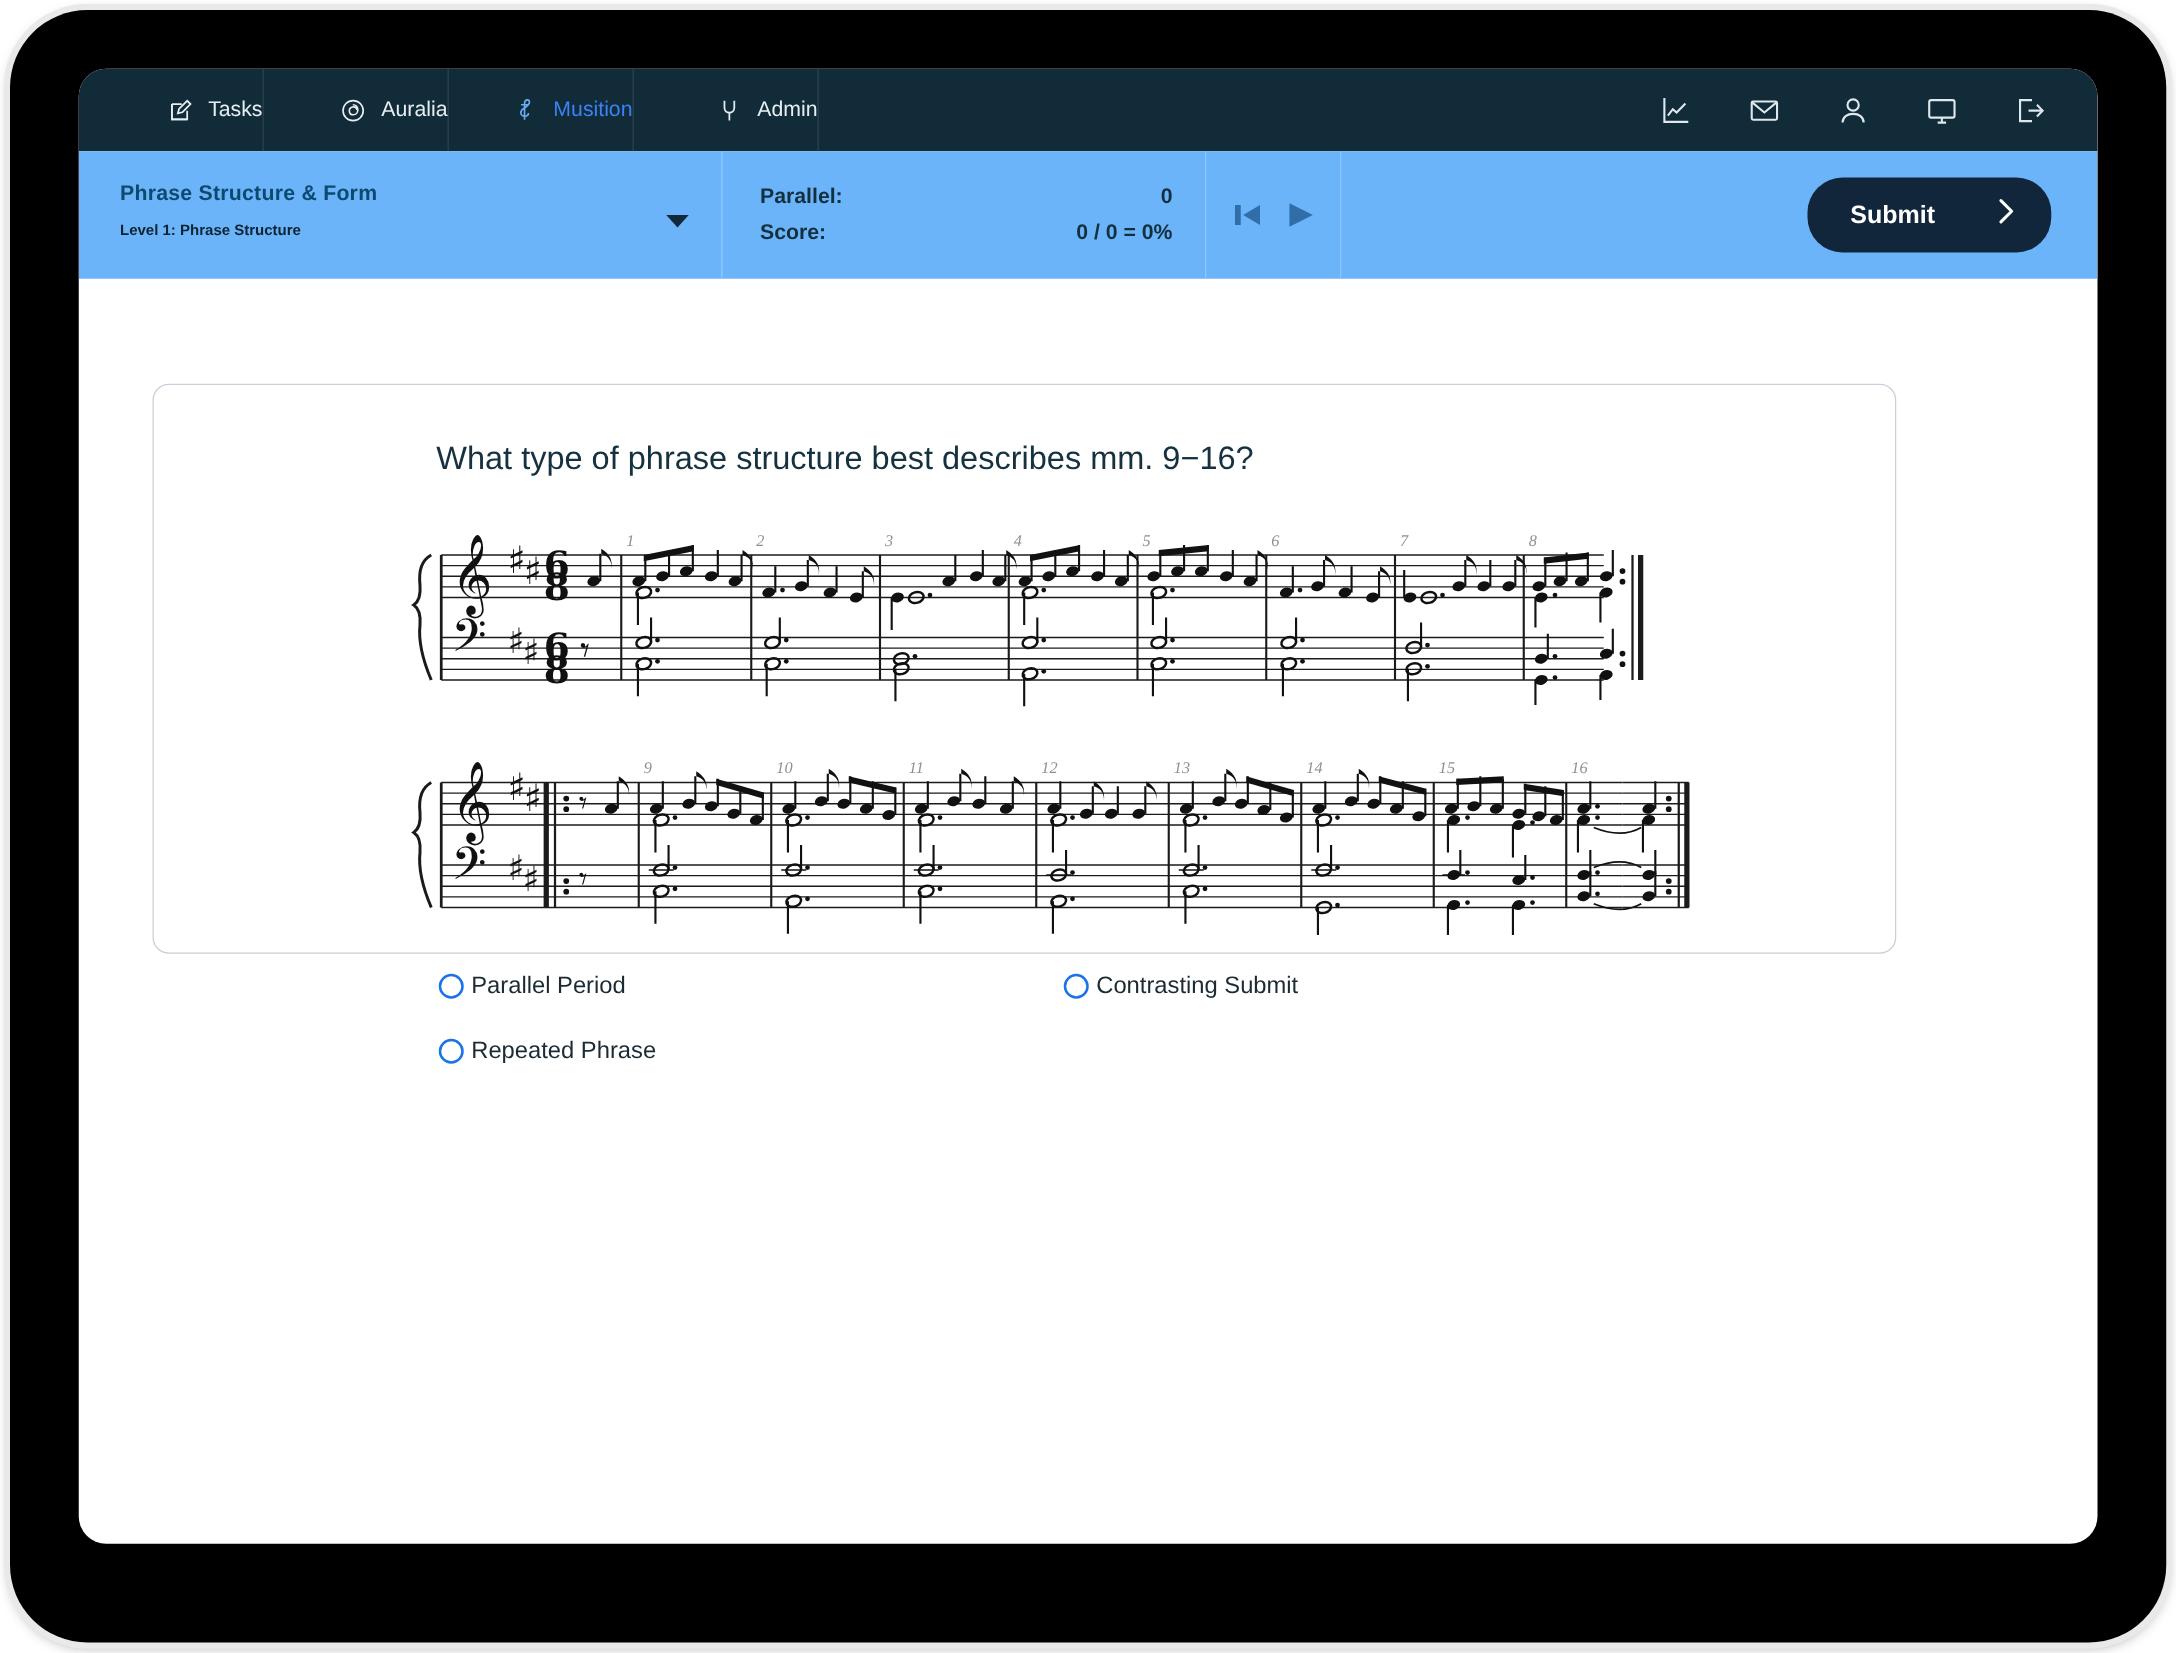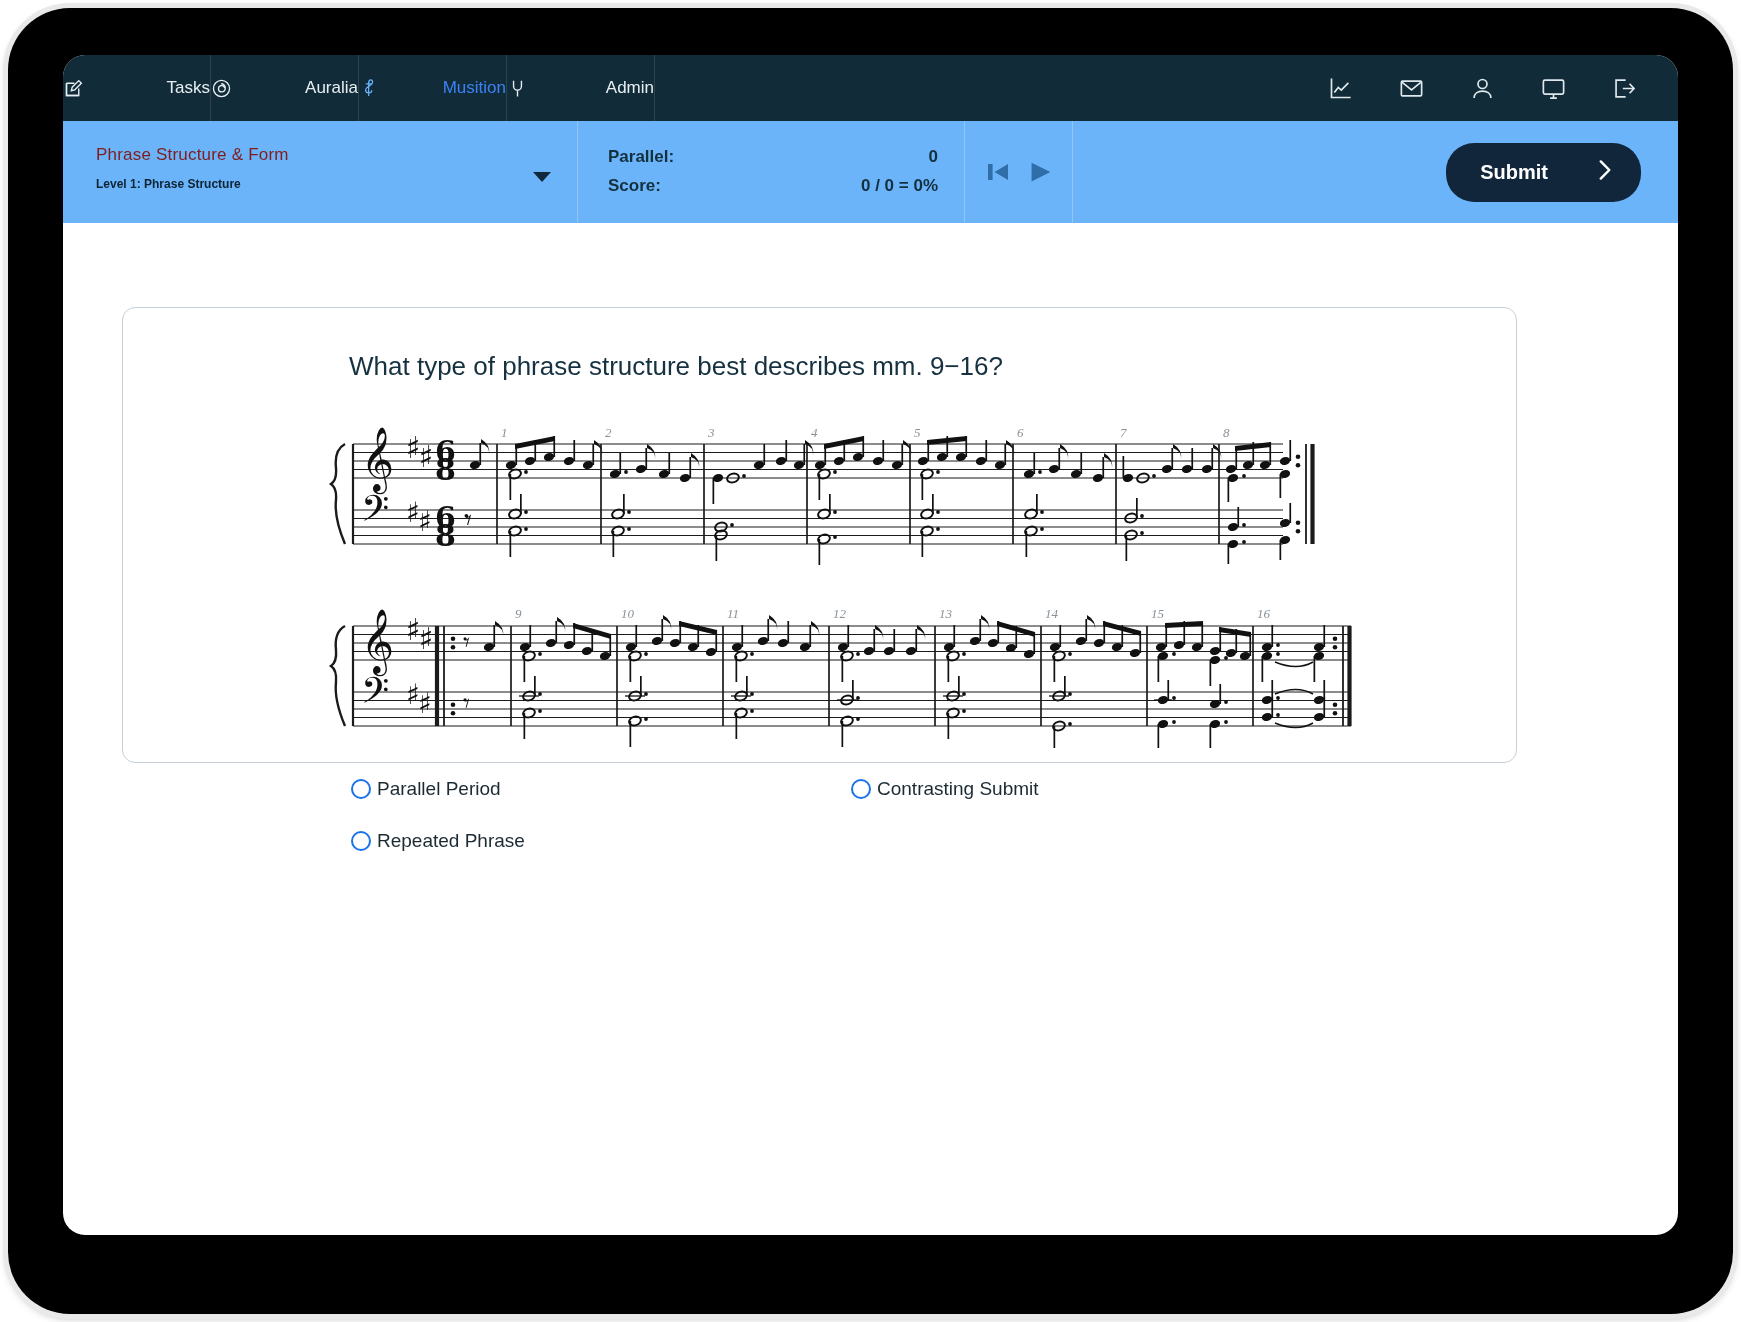--- a/index.html
+++ b/index.html
@@ -17,37 +17,37 @@
   #screen{
     position:absolute;left:55px;top:47px;width:1615px;height:1180px;
     background:#ffffff;border-radius:22px;overflow:hidden;
   }
   
   #topnav{
     position:absolute;left:0;top:0;width:100%;height:66px;
     background:#112b38;display:flex;align-items:stretch;
   }
   .navtab{
-    display:flex;align-items:center;justify-content:space-between;gap:12px;
+    display:flex;align-items:center;justify-content:flex-end;gap:12px;
     width:148px;color:#e7eef2;font-size:17px;
     border-right:1px solid #2c4350;cursor:pointer;box-sizing:border-box;
   }
   .navtab.active{color:#3b82f6;}
   .navtab svg{display:block;}
   #navspacer{flex:1;}
   #naviconbar{display:flex;align-items:center;gap:44px;padding-right:40px;}
   #naviconbar .nicon{cursor:pointer;display:flex;align-items:center;}
   
   #toolbar{
     position:absolute;left:0;top:66px;width:100%;height:102px;
     background:#6cb4fa;display:flex;align-items:stretch;
   }
   .tb-sec{border-right:1px solid #8ec6fb;box-sizing:border-box;position:relative;}
   #tb-title{width:515px;padding:24px 0 0 33px;}
-  #tb-title .t1{font-size:17px;font-weight:normal;color:#7f1d1d;letter-spacing:.2px;}
+  #tb-title .t1{font-size:17px;font-weight:bold;color:#0c4a6e;letter-spacing:.2px;}
   #tb-title .t2{font-size:12px;font-weight:bold;color:#0d2433;margin-top:12px;}
   #tb-caret{position:absolute;right:26px;top:51px;width:0;height:0;
     border-left:9px solid transparent;border-right:9px solid transparent;
     border-top:10px solid #11293a;cursor:pointer;}
   #tb-stats{width:387px;padding:26px 0 0 30px;box-sizing:border-box;}
   .statrow{display:flex;justify-content:space-between;align-items:baseline;
            width:330px;font-size:17px;font-weight:bold;color:#13303f;margin-bottom:9px;}
   #tb-transport{width:108px;display:flex;align-items:center;justify-content:center;gap:11px;}
   #tb-transport .tbtn{cursor:pointer;display:flex;}
   #tb-tempo{width:283px;padding:22px 0 0 0;box-sizing:border-box;}

